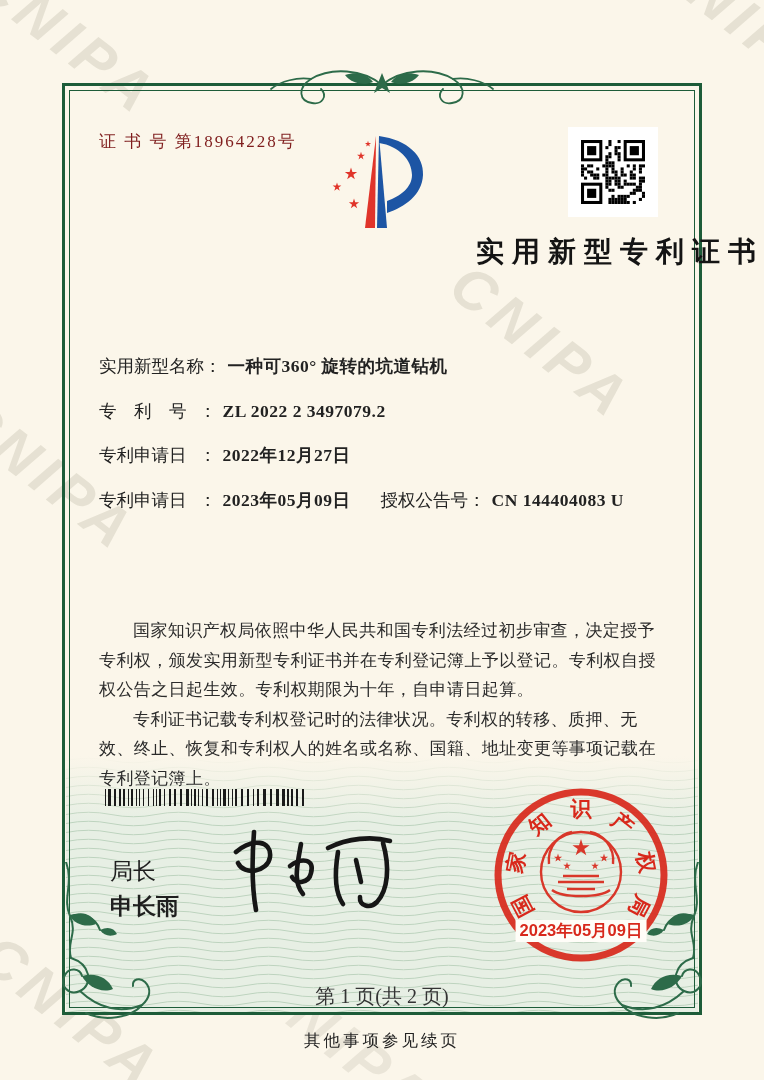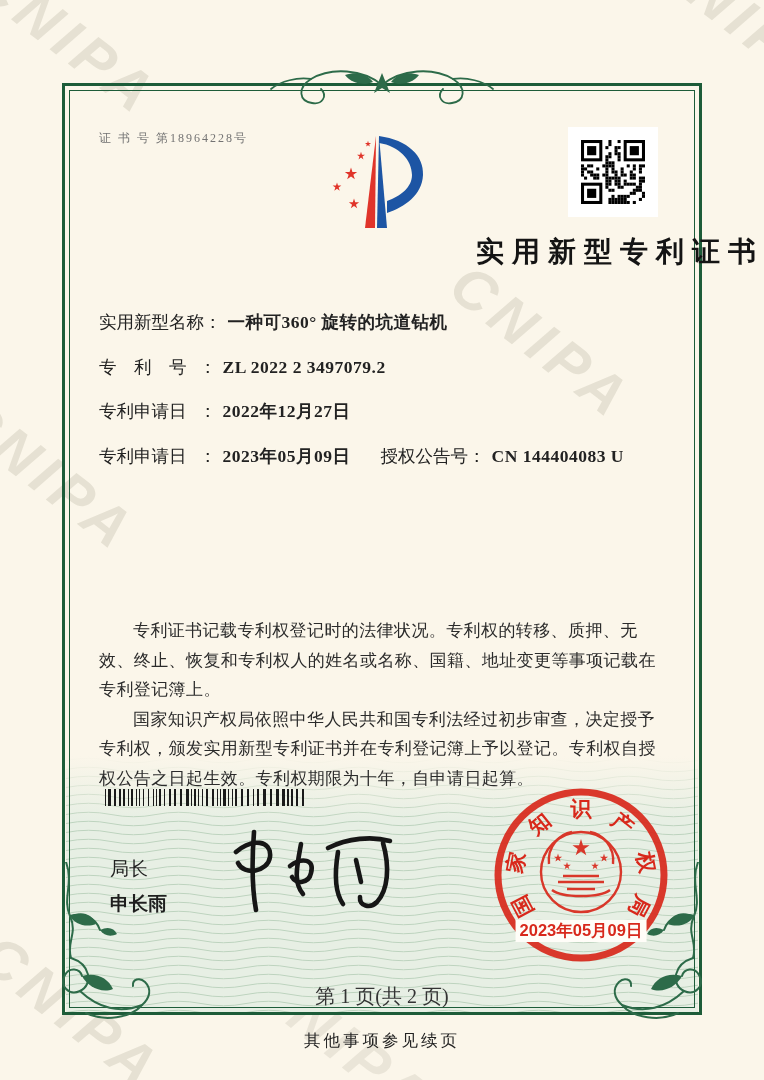--- a/index.html
+++ b/index.html
@@ -26,45 +26,45 @@
       border:3px solid #1d5c39;}
   .border-inner{position:absolute;left:4px;top:4px;right:4px;bottom:4px;
       border:1.6px solid #1d5c39;}
 
   .corner-orn{position:absolute;pointer-events:none;}
   .orn-bl{left:56px;top:862px;}
   .orn-br{left:608px;top:862px;transform:scaleX(-1);}
   .orn-top{left:267px;top:59px;}
 
   
-  .certno{position:absolute;left:99px;top:130px;font-size:12px;letter-spacing:2px;color:#737373;}
+  .certno{position:absolute;left:99px;top:130px;font-size:17px;letter-spacing:2px;color:#7f1d1d;}
   .logo{position:absolute;left:324px;top:132px;}
   .qrbox{position:absolute;left:568px;top:127px;width:90px;height:90px;background:#ffffff;}
   .qr{position:absolute;left:13px;top:13px;}
 
   .title{position:absolute;left:0;right:0;top:233px;text-align:right;
       font-size:28px;font-weight:700;letter-spacing:8px;color:#141414;}
 
   
   .fields{position:absolute;left:99px;top:310px;font-size:17.5px;color:#222;}
   .frow{height:44.6px;white-space:nowrap;}
-  .flabel{display:inline-block;min-width:100px;}
+  .flabel{display:inline-block;min-width:100px;margin-top:44px;}
   .fcolon{display:inline-block;margin-right:6px;}
   .fvalue{letter-spacing:.5px;font-weight:bold;}
   .pair2{margin-left:30px;}
 
   
   .body-text{position:absolute;left:99px;top:616px;width:570px;font-size:17px;
       line-height:29.6px;color:#2b2b2b;letter-spacing:.4px;}
   .body-text p{margin:0;text-indent:2em;}
 
   
   .barcode{position:absolute;left:105px;top:789px;}
   .sig-label{position:absolute;left:110px;font-family:"Liberation Sans","DejaVu Sans",sans-serif;
-      font-size:19px;color:#1f1f1f;}
+      font-size:23px;color:#1f1f1f;}
   .sig-label.l1{top:856px;}
   .sig-label.l2{top:891px;font-weight:bold;}
   .signature{position:absolute;left:222px;top:824px;}
 
   
   .seal{position:absolute;left:492px;top:786px;width:178px;height:178px;}
   .seal-char{position:absolute;left:50%;top:50%;font-size:21px;font-weight:700;color:#d8281b;
       font-family:"Liberation Sans","DejaVu Sans",sans-serif;}
   .seal-date{position:absolute;left:50%;top:134px;transform:translateX(-50%);
       background:#fffdf8;padding:0 4px;white-space:nowrap;
@@ -312,22 +312,22 @@
     </div>
     <div class="frow">
       <span class="flabel">专利申请日</span><span class="fcolon">：</span><span class="fvalue">2022年12月27日</span>
     </div>
     <div class="frow">
       <span class="flabel">专利申请日</span><span class="fcolon">：</span><span class="fvalue">2023年05月09日</span><span class="pair2"><span class="flabel" style="min-width:0">授权公告号</span><span class="fcolon">：</span><span class="fvalue">CN 144404083 U</span></span>
     </div>
   </div>
 
   <div class="body-text">
+    <p>国家知识产权局依照中华人民共和国专利法经过初步审查，决定授予专利权，颁发实用新型专利证书并在专利登记簿上予以登记。专利权自授权公告之日起生效。专利权期限为十年，自申请日起算。</p>
     <p>专利证书记载专利权登记时的法律状况。专利权的转移、质押、无效、终止、恢复和专利权人的姓名或名称、国籍、地址变更等事项记载在专利登记簿上。</p>
-    <p>国家知识产权局依照中华人民共和国专利法经过初步审查，决定授予专利权，颁发实用新型专利证书并在专利登记簿上予以登记。专利权自授权公告之日起生效。专利权期限为十年，自申请日起算。</p>
   </div>
 
   <svg class="barcode" id="barcode-svg" width="200" height="17">
       <rect x="0" y="0" width="1" height="17" fill="#1a1a1a"></rect>
       <rect x="3" y="0" width="3" height="17" fill="#1a1a1a"></rect>
       <rect x="9" y="0" width="2" height="17" fill="#1a1a1a"></rect>
       <rect x="14" y="0" width="2" height="17" fill="#1a1a1a"></rect>
       <rect x="18" y="0" width="2" height="17" fill="#1a1a1a"></rect>
       <rect x="23" y="0" width="1" height="17" fill="#1a1a1a"></rect>
       <rect x="26" y="0" width="2" height="17" fill="#1a1a1a"></rect>

